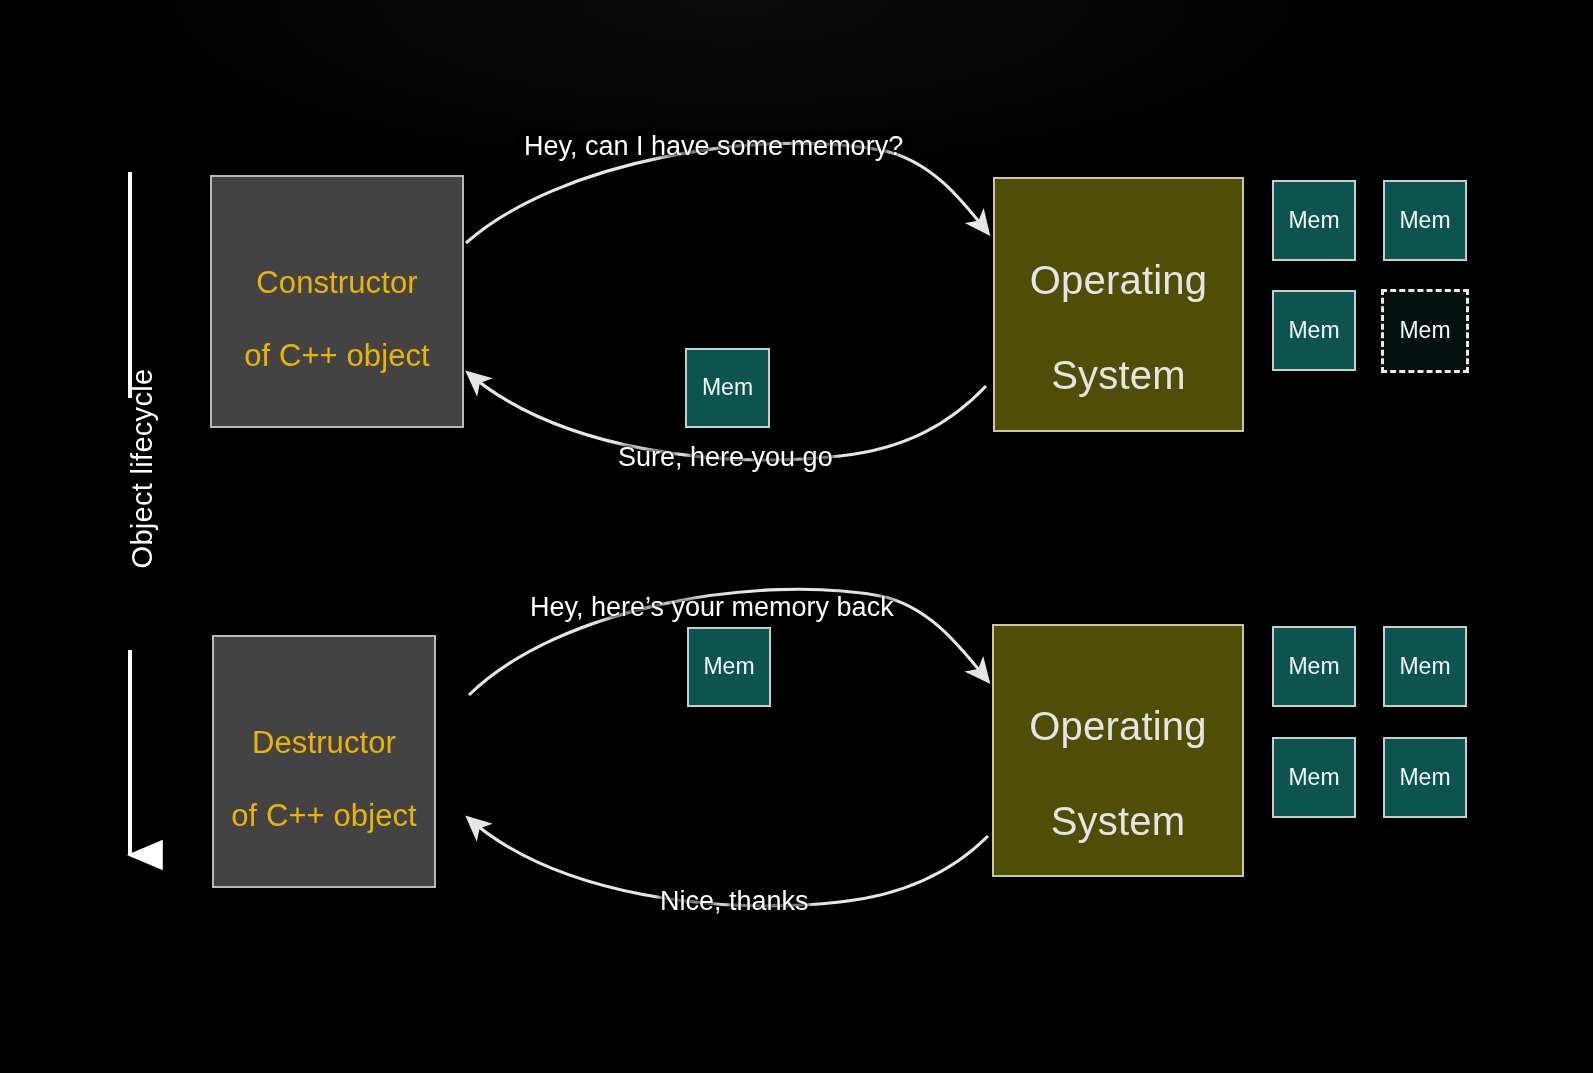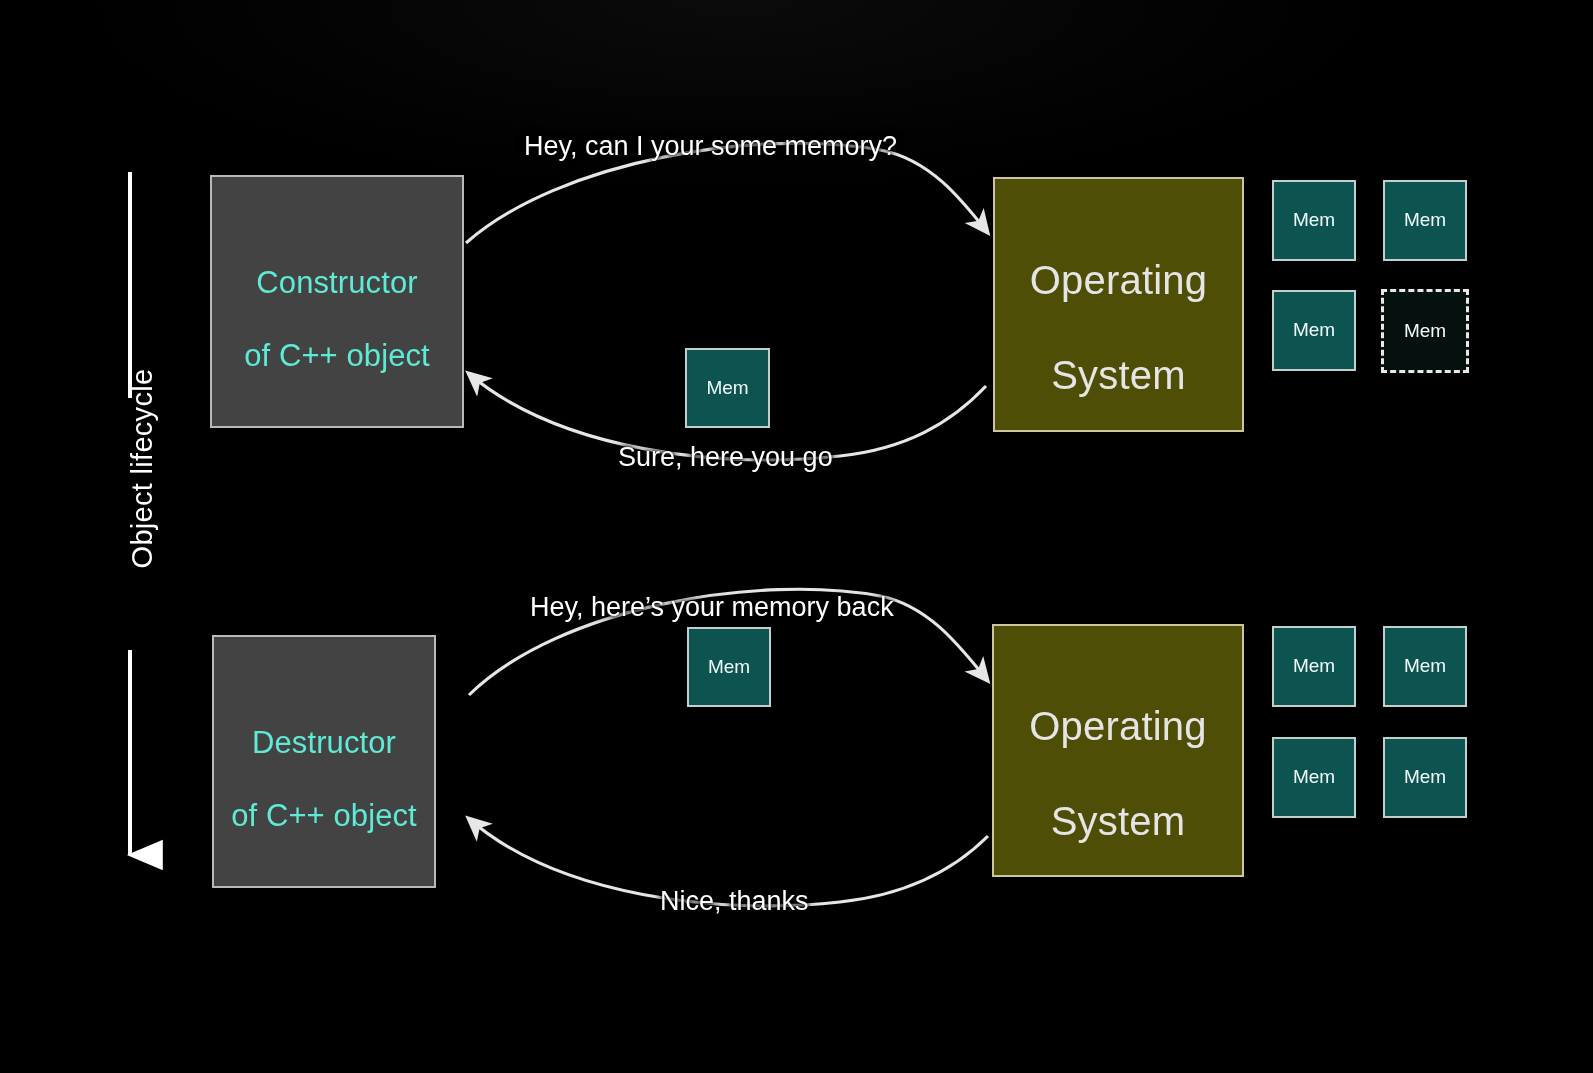--- a/index.html
+++ b/index.html
@@ -28,33 +28,33 @@
     display:flex;align-items:center;justify-content:center;
     text-align:center;
     line-height:1.18;
     white-space:pre-line;
   }
   .obj-box{
     background:#434343;
     border:2px solid #b9b9b9;
     font-size:31px;
     letter-spacing:.1px;
-    color:#5eead4;
+    color:#eab308;
   }
   .os-box{
     background:#4e4e06;
     border:2px solid #c9c6a0;
     font-size:40px;
     letter-spacing:.2px;
     color:#e5e5e5;
   }
   .mem-box{
     background:#0d5350;
     border:2px solid #c2cfcf;
-    font-size:19px;
+    font-size:23px;
     color:#f2fbfb;
   }
   .mem-box.ghost{
     background:#05110f;
     border:3px dashed #e8e8e8;
   }
 
   
   .speech{
     position:absolute;
@@ -127,21 +127,21 @@
     </span>
   </div>
 
   <div class="node os-box" style="left:993px;top:177px;width:251px;height:255px;">
     <span>
       <span>Operating</span><br>
       <span>System</span>
     </span>
   </div>
 
-  <div class="speech" style="left:524px;top:131px;">Hey, can I your some memory?</div>
+  <div class="speech" style="left:524px;top:131px;">Hey, can I have some memory?</div>
 
   <div class="speech" style="left:618px;top:442px;">Sure, here you go</div>
 
   <div class="node mem-box" style="left:685px;top:348px;width:85px;height:80px;">
     <span>Mem</span>
   </div>
 
   <div class="node mem-box" style="left:1272px;top:180px;width:84px;height:81px;">
     <span>Mem</span>
   </div>

